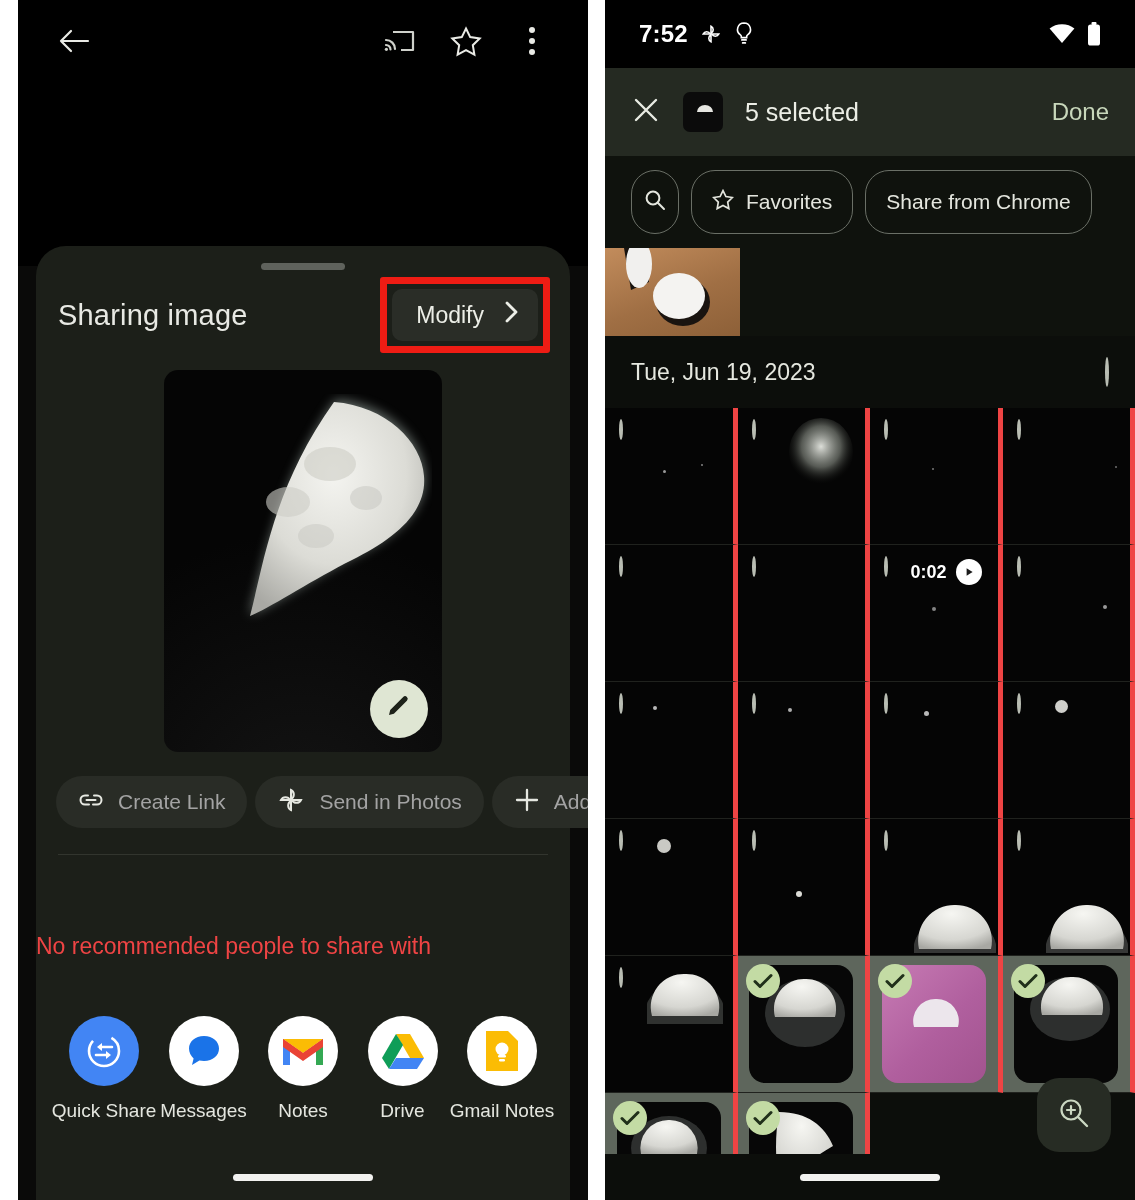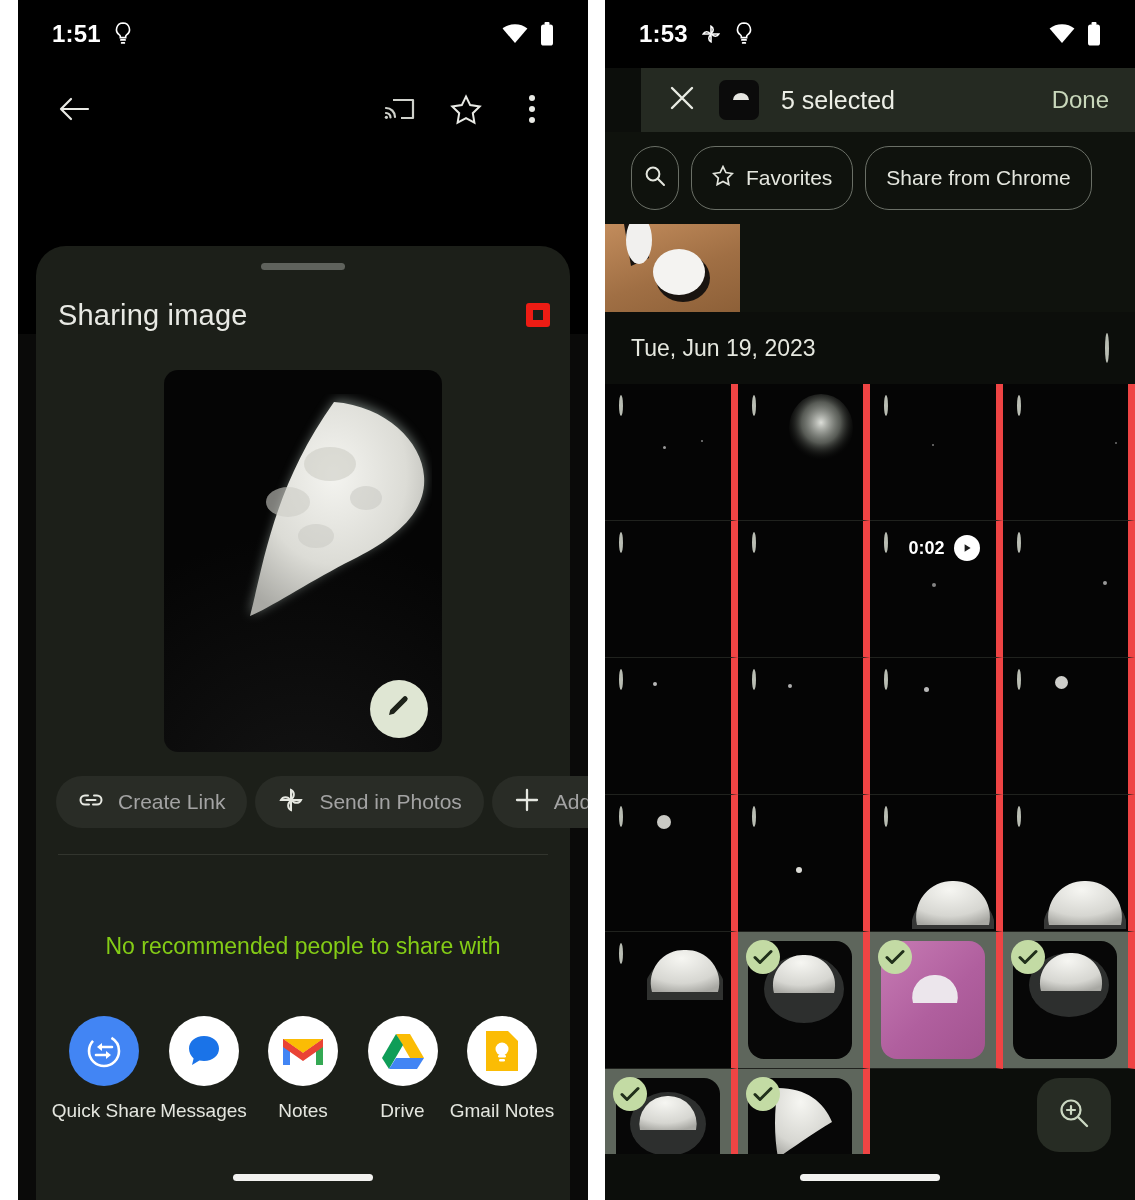--- a/index.html
+++ b/index.html
@@ -84,33 +84,33 @@
   
   .chips { display: flex; align-items: center; gap: 8px; margin: 24px 0 0 20px; }
   .chip {
     display: flex; align-items: center; gap: 14px;
     height: 52px; padding: 0 22px; border-radius: 26px;
     background: #292c26; color: #a3a3a3; font-size: 21px; white-space: nowrap;
   }
   .divider { height: 1px; background: #32352e; margin: 26px 22px 0 22px; }
 
   .norec {
-    color: #84cc16; font-size: 23px; text-align: center; margin-top: 78px;
+    color: #ef4444; font-size: 23px; margin-top: 78px;
   }
 
   
   .apps { display: flex; justify-content: space-between; padding: 0 22px; margin-top: 56px; }
   .app { width: 92px; display: flex; flex-direction: column; align-items: center; gap: 14px; }
   .app-ic { width: 70px; height: 70px; border-radius: 50%; display:flex; align-items:center; justify-content:center; background:#fff; }
   .app-lbl { color: #e4e6df; font-size: 19px; white-space: nowrap; }
 
   
   .ptoolbar {
-    height: 64px; display: flex; align-items: center; gap: 22px;
-    padding: 0 26px; background: #252a22; margin-left: 36px;
+    height: 88px; display: flex; align-items: center; gap: 22px;
+    padding: 0 26px; background: #252a22;
   }
   .sel-thumb {
     width: 40px; height: 40px; border-radius: 7px; background: #0b0b0b;
     position: relative; overflow: hidden;
   }
   .sel-count { color: #eceee6; font-size: 25px; }
   .done { margin-left: auto; color: #c8d7bb; font-size: 24px; }
 
   .filter-strip { background: #0f120d; position: relative; }
   .fchips { display: flex; align-items: center; gap: 12px; padding: 14px 26px 0 26px; }
@@ -128,21 +128,21 @@
     overflow: hidden;
   }
   .date-row {
     height: 72px; display: flex; align-items: center;
     padding: 0 26px; color: #e5e7df; font-size: 23px;
   }
   .date-circle { margin-left: auto; }
   .ring { width: 30px; height: 30px; border-radius: 50%; border: 2.5px solid #b9bdb3; }
 
   .grid { display: grid; grid-template-columns: repeat(4, 1fr); }
-  .cell { position: relative; height: 137px; background: #050505; border-right: 7px solid #ef4444; border-bottom: 1px solid #20221e; }
+  .cell { position: relative; height: 137px; background: #050505; border-right: 5px solid #ef4444; border-bottom: 1px solid #20221e; }
   .cell.sel { background: #5e665c; display:flex; align-items:center; justify-content:center; }
   .cell.blank { background: #0c0e0b; border: none; }
   .cell-ring { position: absolute; left: 14px; top: 13px; }
   .thumb-inner {
     width: 104px; height: 118px; border-radius: 16px; overflow: hidden;
     position: relative; background: #070707;
   }
   .check {
     position: absolute; left: 8px; top: 8px; width: 34px; height: 34px;
     border-radius: 50%; background: #c3dba4; display: flex; align-items: center; justify-content: center; z-index: 3;
@@ -171,45 +171,20 @@
   
   .dot { position: absolute; border-radius: 50%; background: #d8d8d8; }
 </style>
 </head>
 <body>
 
 <div class="root">
 
   <div class="panel panel-left">
 
-    <div class="statusbar">
-      <div class="sb-left">
-        <span class="sb-time">1:51</span>
-        <span class="ico">
-          <svg width="20" height="24" viewBox="0 0 20 24">
-              <path d="M10 1a6.5 6.5 0 0 0-3.6 11.9c.6.4.9 1 .9 1.7v1h5.4v-1c0-.7.3-1.3.9-1.7A6.5 6.5 0 0 0 10 1z" fill="none" stroke="#fff" stroke-width="1.6"></path>
-              <rect x="7" y="17" width="6" height="1.8" rx=".9" fill="#fff"></rect>
-              <rect x="7.8" y="20" width="4.4" height="1.8" rx=".9" fill="#fff"></rect>
-            </svg>
-        </span>
-      </div>
-      <div class="sb-right">
-        <span class="ico">
-          <svg width="26" height="20" viewBox="0 0 26 20">
-              <path d="M13 19 0.6 4.6C4 1.7 8.3 0.2 13 0.2s9 1.5 12.4 4.4L13 19z" fill="#fff"></path>
-            </svg>
-        </span>
-        <span class="ico">
-          <svg width="14" height="24" viewBox="0 0 14 24">
-              <rect x="4.5" y="0" width="5" height="3" rx="1" fill="#fff"></rect>
-              <rect x="1" y="2.6" width="12" height="21" rx="2.6" fill="#fff"></rect>
-            </svg>
-        </span>
-      </div>
-    </div>
 
     <div class="ltoolbar">
       <div class="tb-btn">
         <span>
           <svg width="32" height="28" viewBox="0 0 32 28">
               <path d="M13 4 3 14l10 10M3 14h27" fill="none" stroke="#e9eae5" stroke-width="2.2" stroke-linecap="round" stroke-linejoin="round"></path>
             </svg>
         </span>
       </div>
       <div class="spacer"></div>
@@ -243,20 +218,28 @@
     </div>
 
     <div class="photo-stage"></div>
 
     <div class="sheet">
       <div class="sheet-handle"></div>
 
       <div class="sheet-head">
         <div class="sheet-title">Sharing image</div>
         <div class="modify-wrap">
+          <div class="modify-btn">
+            <span>Modify</span>
+            <span>
+              <svg width="14" height="22" viewBox="0 0 14 22">
+                  <path d="M3 2l9 9-9 9" fill="none" stroke="#eceee7" stroke-width="2.8" stroke-linecap="round" stroke-linejoin="round"></path>
+                </svg>
+            </span>
+          </div>
           <div class="redbox"></div>
         </div>
       </div>
 
       <div class="preview-wrap">
         <div class="preview">
           <svg class="moon-big" viewBox="0 0 252 240">
             <defs>
               <radialGradient id="mg" cx="48%" cy="34%" r="72%">
                 <stop offset="0%" stop-color="#f4f4f0"></stop>
@@ -377,21 +360,21 @@
       <div class="gesture">
           <div class="gbar"></div>
         </div>
     </div>
   </div>
 
   <div class="panel panel-right">
 
     <div class="statusbar">
       <div class="sb-left">
-        <span class="sb-time">1:53</span>
+        <span class="sb-time">7:52</span>
         <span class="ico">
           <svg width="22" height="22" viewBox="0 0 28 28">
               <path d="M14 13V4a5 5 0 0 1 0 9z" fill="none" stroke="#fff" stroke-width="2"></path>
               <path d="M15 14h9a5 5 0 0 1-9 0z" fill="none" stroke="#fff" stroke-width="2"></path>
               <path d="M14 15v9a5 5 0 0 1 0-9z" fill="none" stroke="#fff" stroke-width="2"></path>
               <path d="M13 14H4a5 5 0 0 1 9 0z" fill="none" stroke="#fff" stroke-width="2"></path>
             </svg>
         </span>
         <span class="ico">
           <svg width="20" height="24" viewBox="0 0 20 24">

